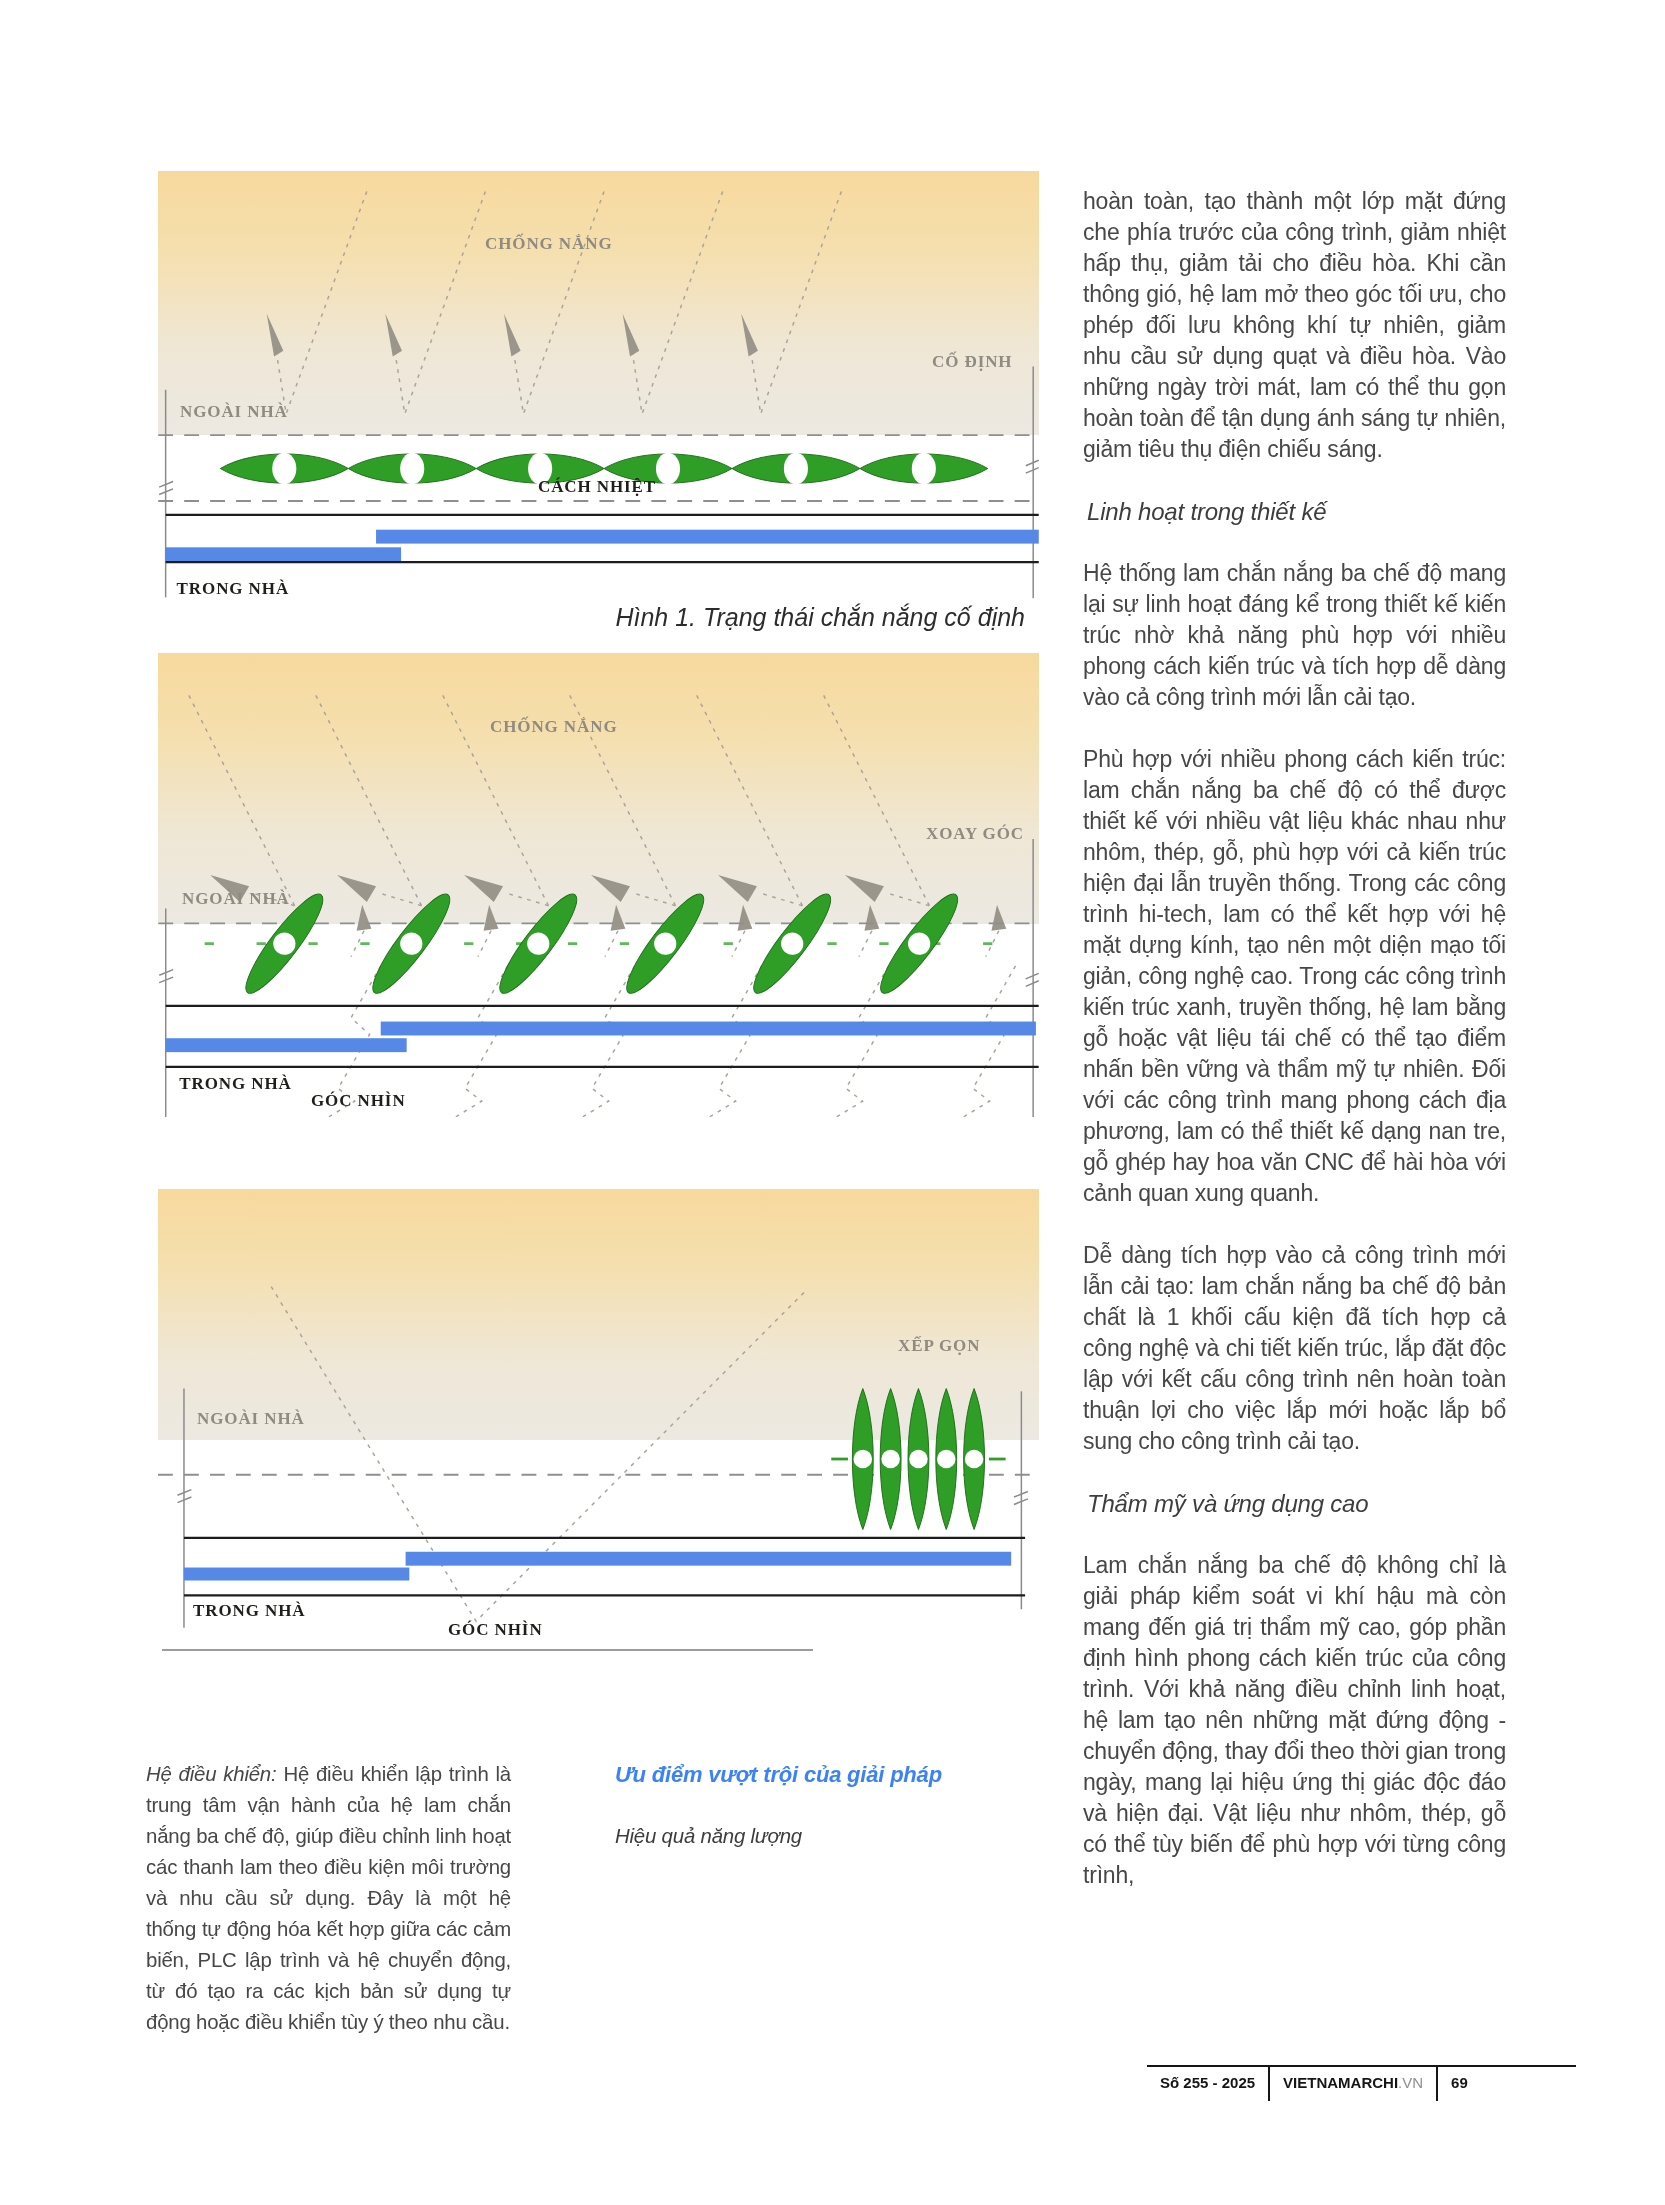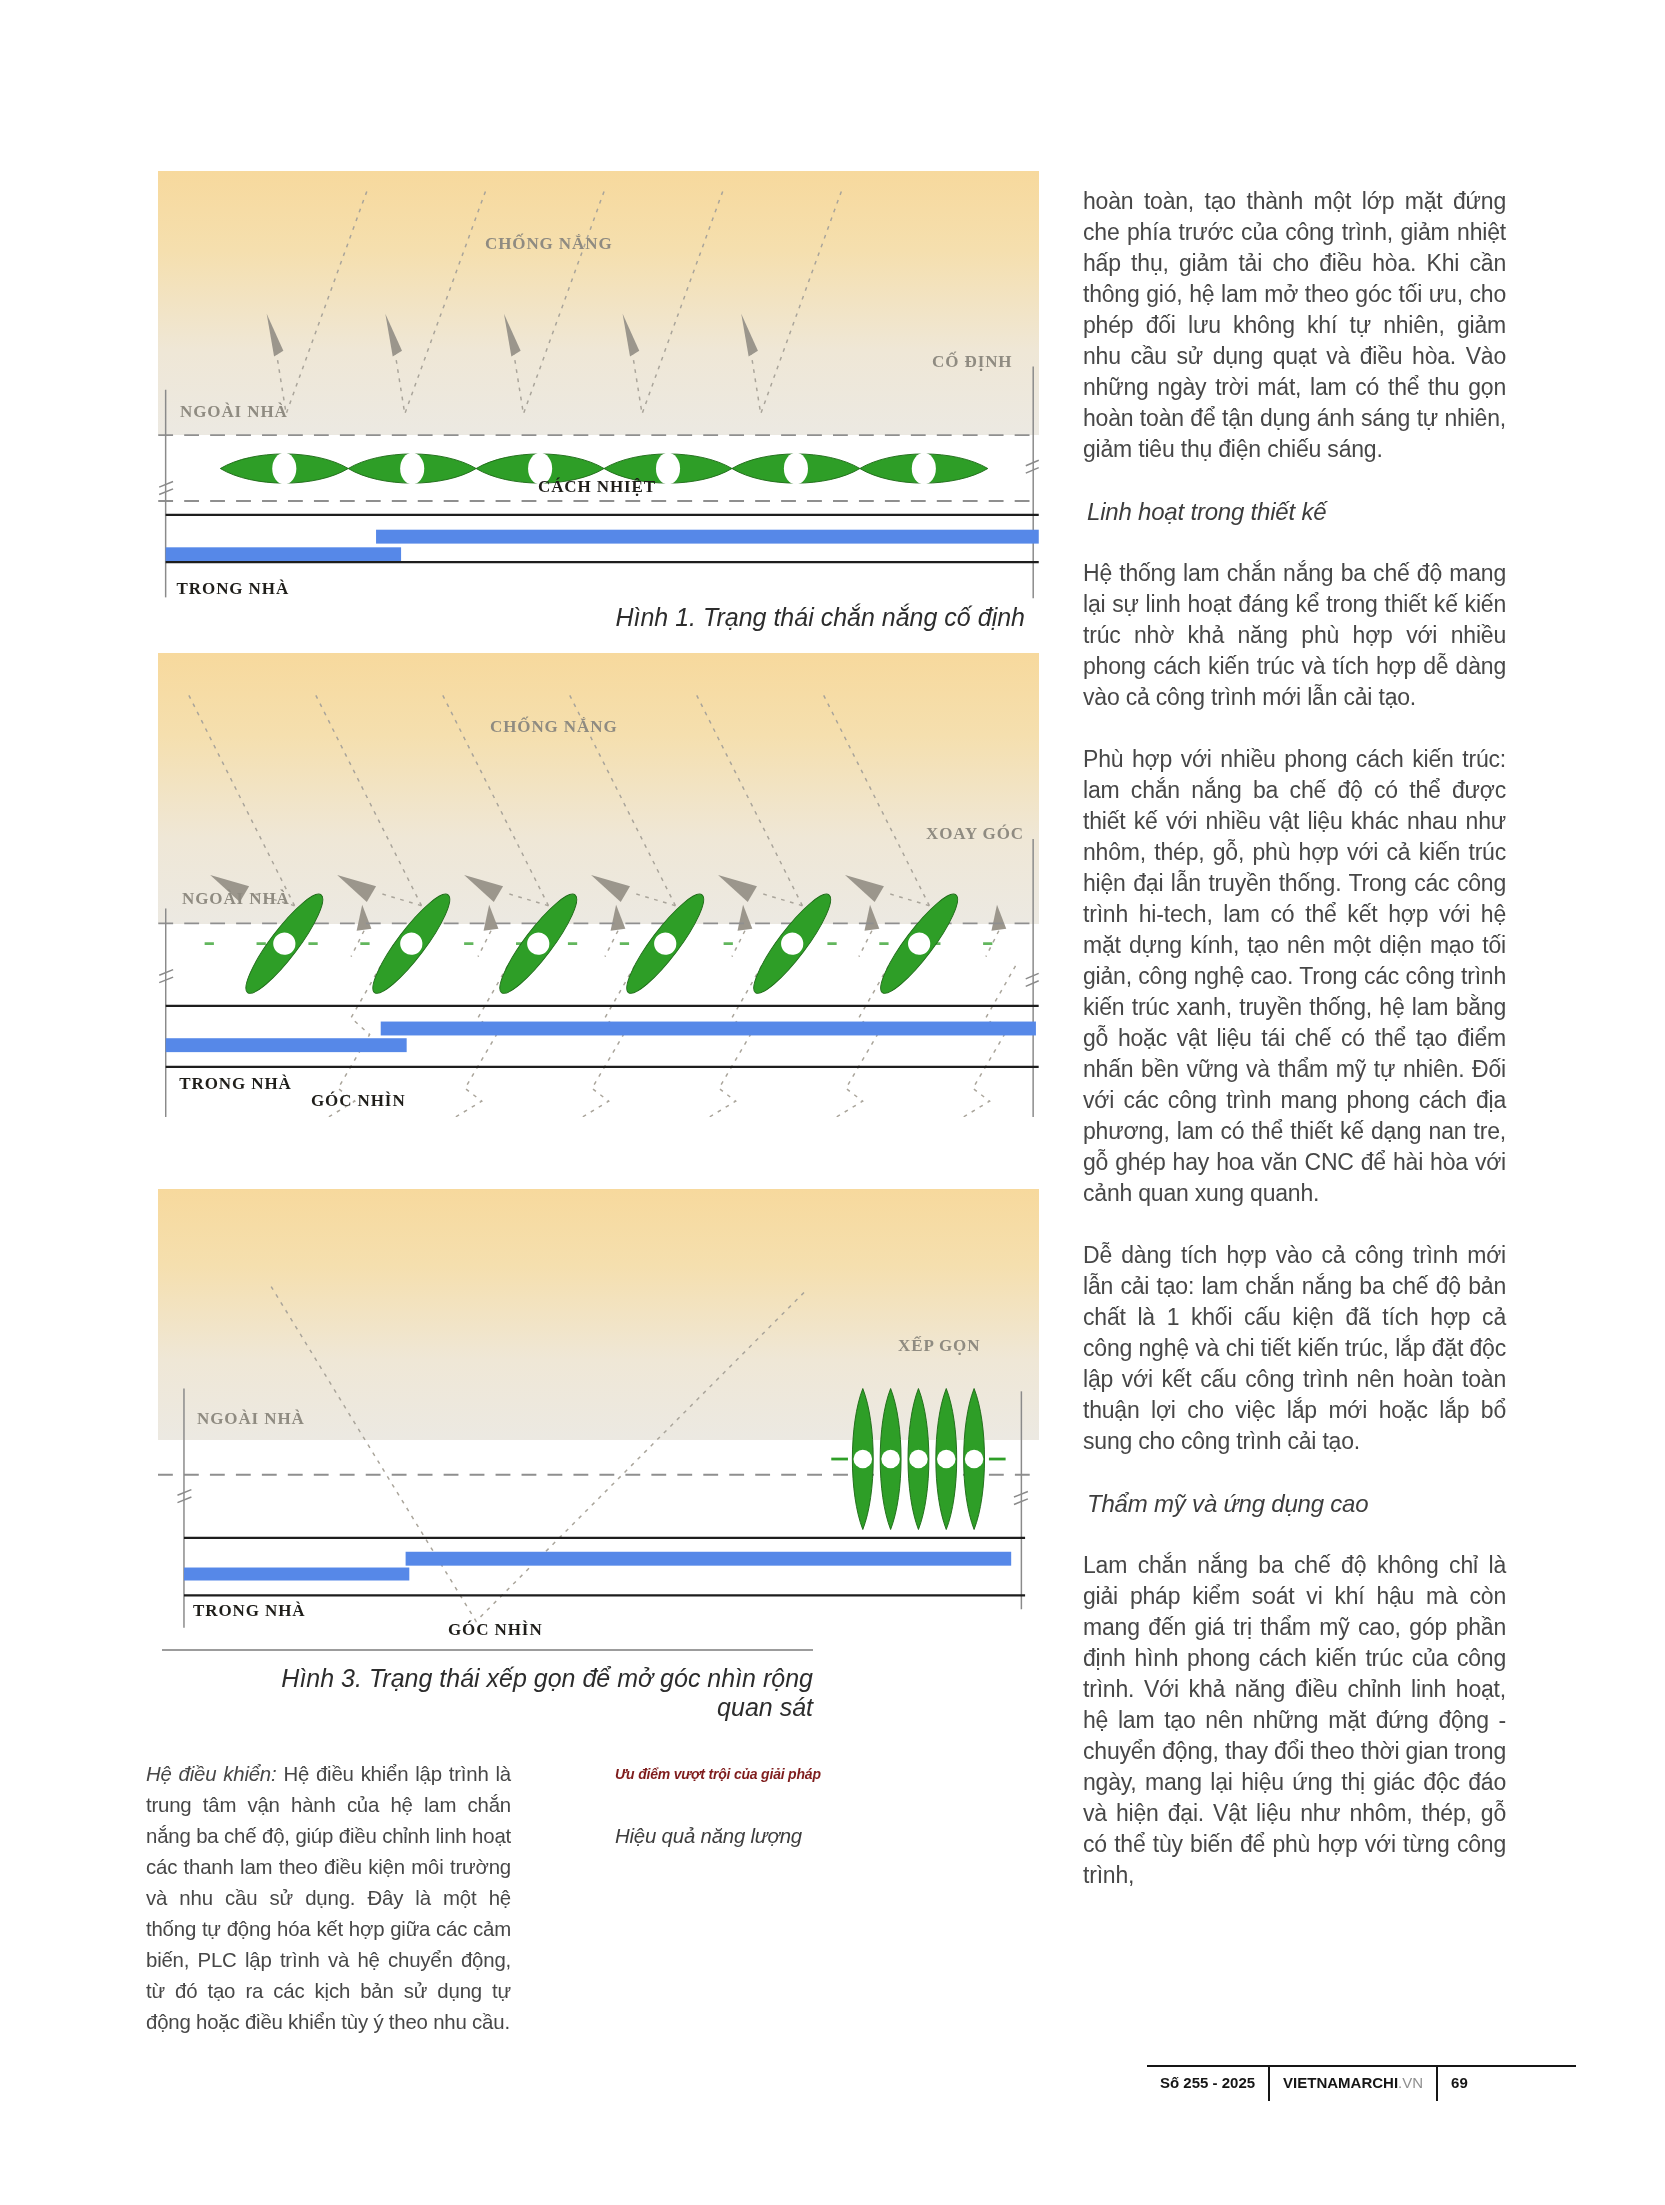--- a/index.html
+++ b/index.html
@@ -31,21 +31,21 @@
   .caption{position:absolute;font-style:italic;font-size:25px;color:#2c2c2c;
            font-family:"Liberation Sans",sans-serif;}
   .sep-line{position:absolute;background:#9c9c9c;height:1.9px;}
 
   
   .bodycol{position:absolute;text-align:justify;color:#474747;letter-spacing:-0.2px;}
   .bodycol p{margin:0 0 31px 0;}
   .cols-small{font-size:20.4px;line-height:31px;}
   .col-right{font-size:23px;line-height:31px;}
   .lead-italic{font-style:italic;}
-  .colhead{font-weight:700;font-style:italic;color:#7f1d1d;font-size:14px;margin:0 0 34px 0;text-align:left;}
+  .colhead{font-weight:700;font-style:italic;color:#3b82f6;font-size:22px;margin:0 0 34px 0;text-align:left;}
   .subhead{font-style:italic;color:#3d3d3d;margin:0 0 34px 0;text-align:left;}
   .col-right .subhead{margin:0 0 31px 4px;font-size:24px;}
 
   
   .footer{position:absolute;left:1147px;top:2065px;width:429px;display:flex;align-items:flex-start;
           border-top:2.8px solid #151515;color:#151515;font-weight:700;font-size:15px;}
   .footer .cell{padding:7.4px 13px 9.3px 13px;white-space:nowrap;}
   .footer .cell + .cell{border-left:2.3px solid #151515;}
   .footer .brand-suffix{font-weight:400;color:#8f8f8f;}
   .footer .page-cell{padding-right:65px;}
@@ -195,21 +195,20 @@
         <rect class="slab" x="28" y="408" width="243" height="14"></rect>
         <line class="black" x1="28" y1="438" x2="935" y2="438"></line>
       </g>
     </svg>
     <div class="dlabel gray" style="left:39px;top:220px">NGOÀI NHÀ</div>
     <div class="dlabel gray" style="left:740px;top:147px">XẾP GỌN</div>
     <div class="dlabel dark" style="left:35px;top:412px">TRONG NHÀ</div>
     <div class="dlabel dark" style="left:290px;top:431px">GÓC NHÌN</div>
   </div>
   <div class="sep-line" style="left:162px;top:1649px;width:651px"></div>
-  <div class="caption" style="left:250px;top:1664px;width:563px;text-align:right">Hình 3. Trạng thái xếp gọn để mở góc nhìn rộng quan sát</div>
 
   <div class="bodycol cols-small" style="left:146px;top:1759px;width:365px">
     <p><span class="lead-italic">Hệ điều khiển:</span><span> Hệ điều khiển lập trình là trung tâm vận hành của hệ lam chắn nắng ba chế độ, giúp điều chỉnh linh hoạt các thanh lam theo điều kiện môi trường và nhu cầu sử dụng. Đây là một hệ thống tự động hóa kết hợp giữa các cảm biến, PLC lập trình và hệ chuyển động, từ đó tạo ra các kịch bản sử dụng tự động hoặc điều khiển tùy ý theo nhu cầu.</span></p>
   </div>
 
   <div class="bodycol cols-small" style="left:615px;top:1759px;width:365px">
     <p class="colhead">Ưu điểm vượt trội của giải pháp</p>
     <p class="subhead">Hiệu quả năng lượng</p>
   </div>
 

